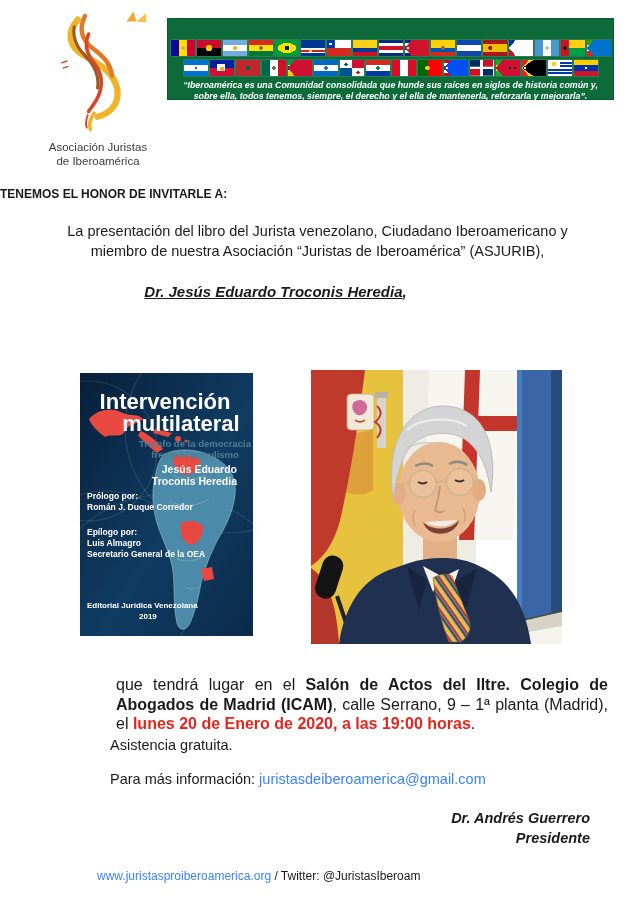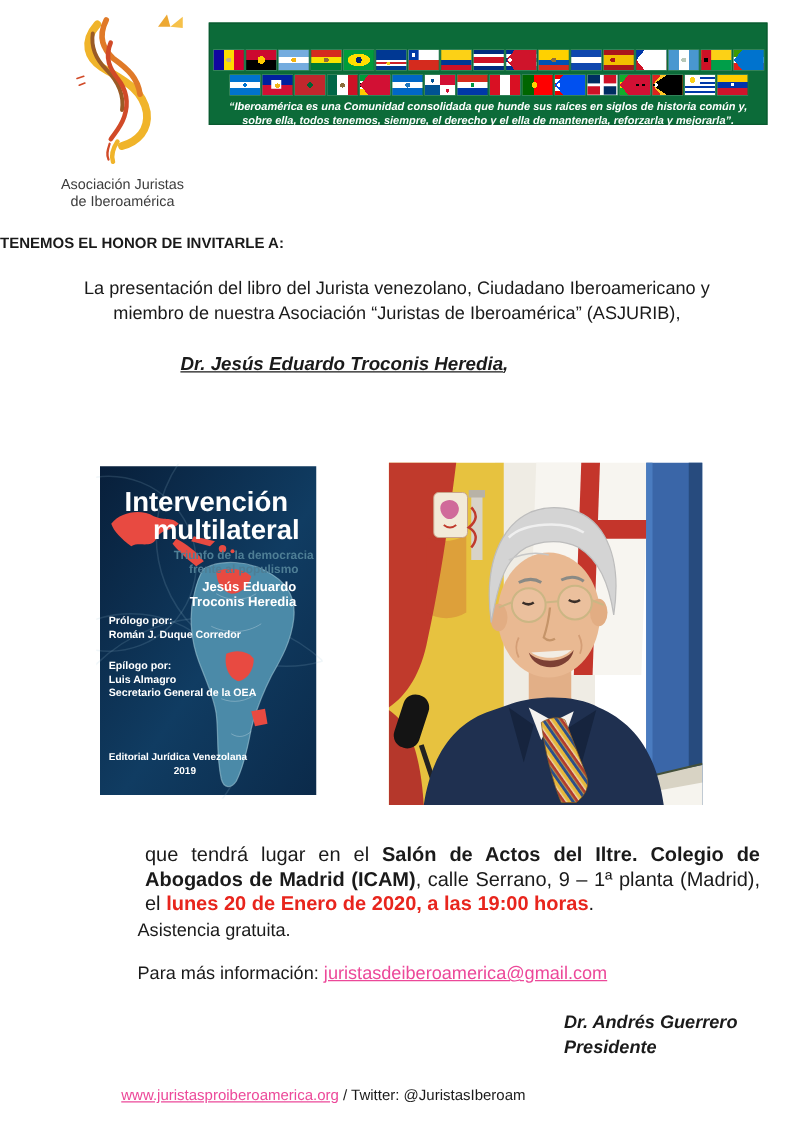--- a/index.html
+++ b/index.html
@@ -26,22 +26,22 @@
   
   .book{left:77px;top:371px;width:181px;height:268px;}
   .photo{left:311px;top:370px;width:251px;height:274px;}
   
   .event-par{left:74px;top:659px;width:492px;font-size:16px;line-height:19.5px;
              text-align:justify;margin-left:42px;}
   .event-par .b{font-weight:bold;}
   .event-par .red{color:#e8251d;font-weight:bold;}
   .attendance{left:110px;top:737px;font-size:14.5px;text-align:center;}
   .info-line{left:110px;top:771px;font-size:14.5px;}
-  a.link{color:#ec4899;text-decoration:underline;cursor:pointer;}
-  .signature{right:45px;top:809px;font-size:14.5px;line-height:19.5px;
+  a.link{color:#3b82f6;cursor:pointer;}
+  .signature{right:45px;top:809px;text-align:right;font-size:14.5px;line-height:19.5px;
              font-weight:bold;font-style:italic;}
   .footer{left:97px;top:869px;font-size:12px;}
   svg text{font-family:"Liberation Sans",sans-serif;}
 </style>
 </head>
 <body>
 
 <div class="page">
 
   <div class="abs logo-wrap">

